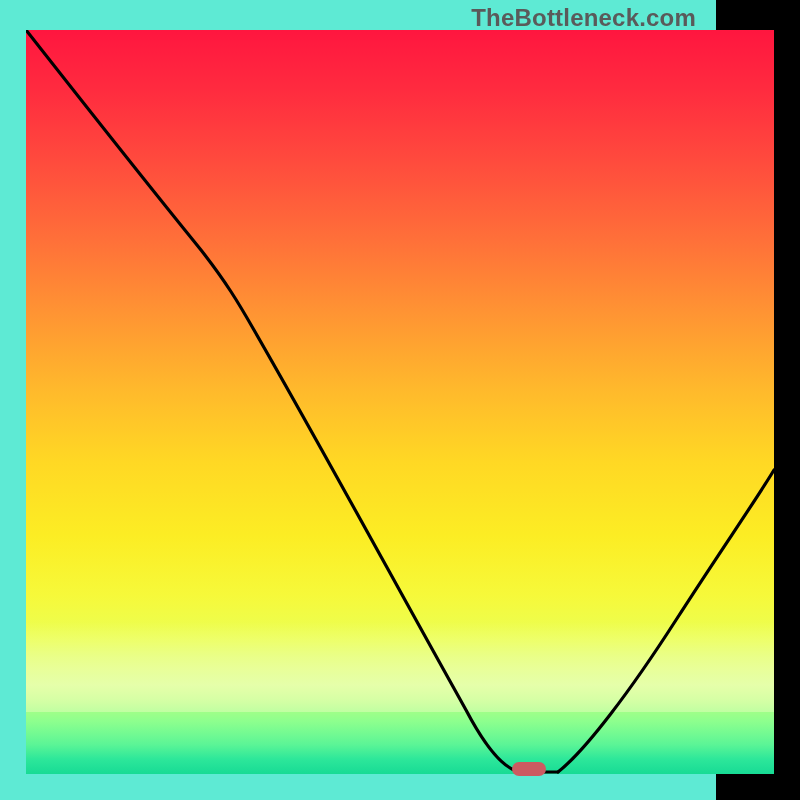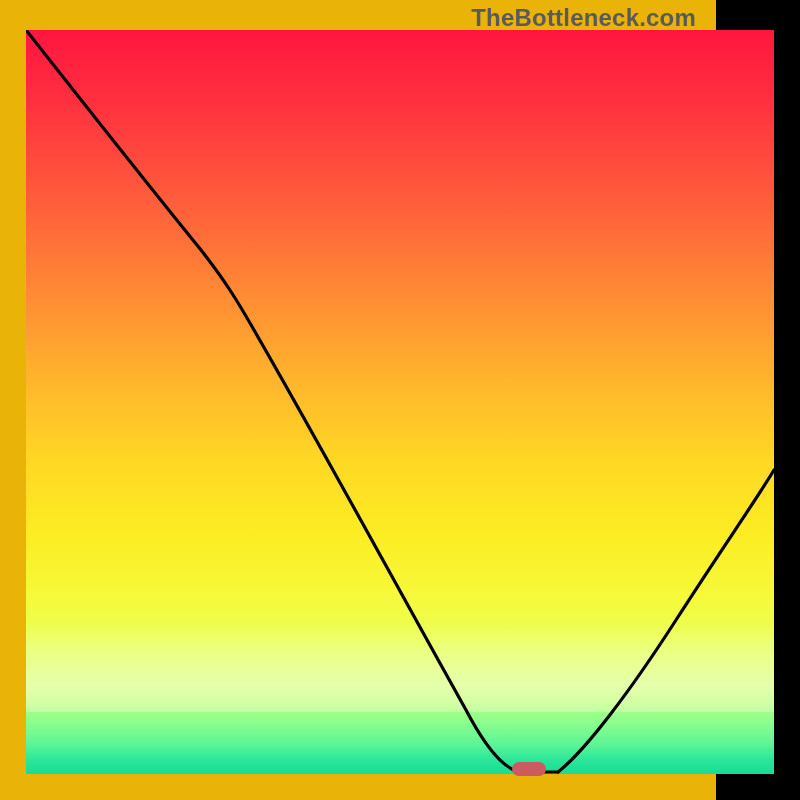--- a/index.html
+++ b/index.html
@@ -8,21 +8,21 @@
     width: 800px;
     height: 800px;
     background: #000;
     overflow: hidden;
     font-family: Arial, Helvetica, sans-serif;
   }
   .outer {
     position: relative;
     width: 716px;
     height: 800px;
-    background: #eab308;
+    background: #5eead4;
     text-align: right;
   }
   .watermark {
     position: absolute;
     top: 4px;
     right: 20px;
     color: #5a5a5a;
     font-size: 24px;
     font-weight: 600;
     letter-spacing: 0.2px;

